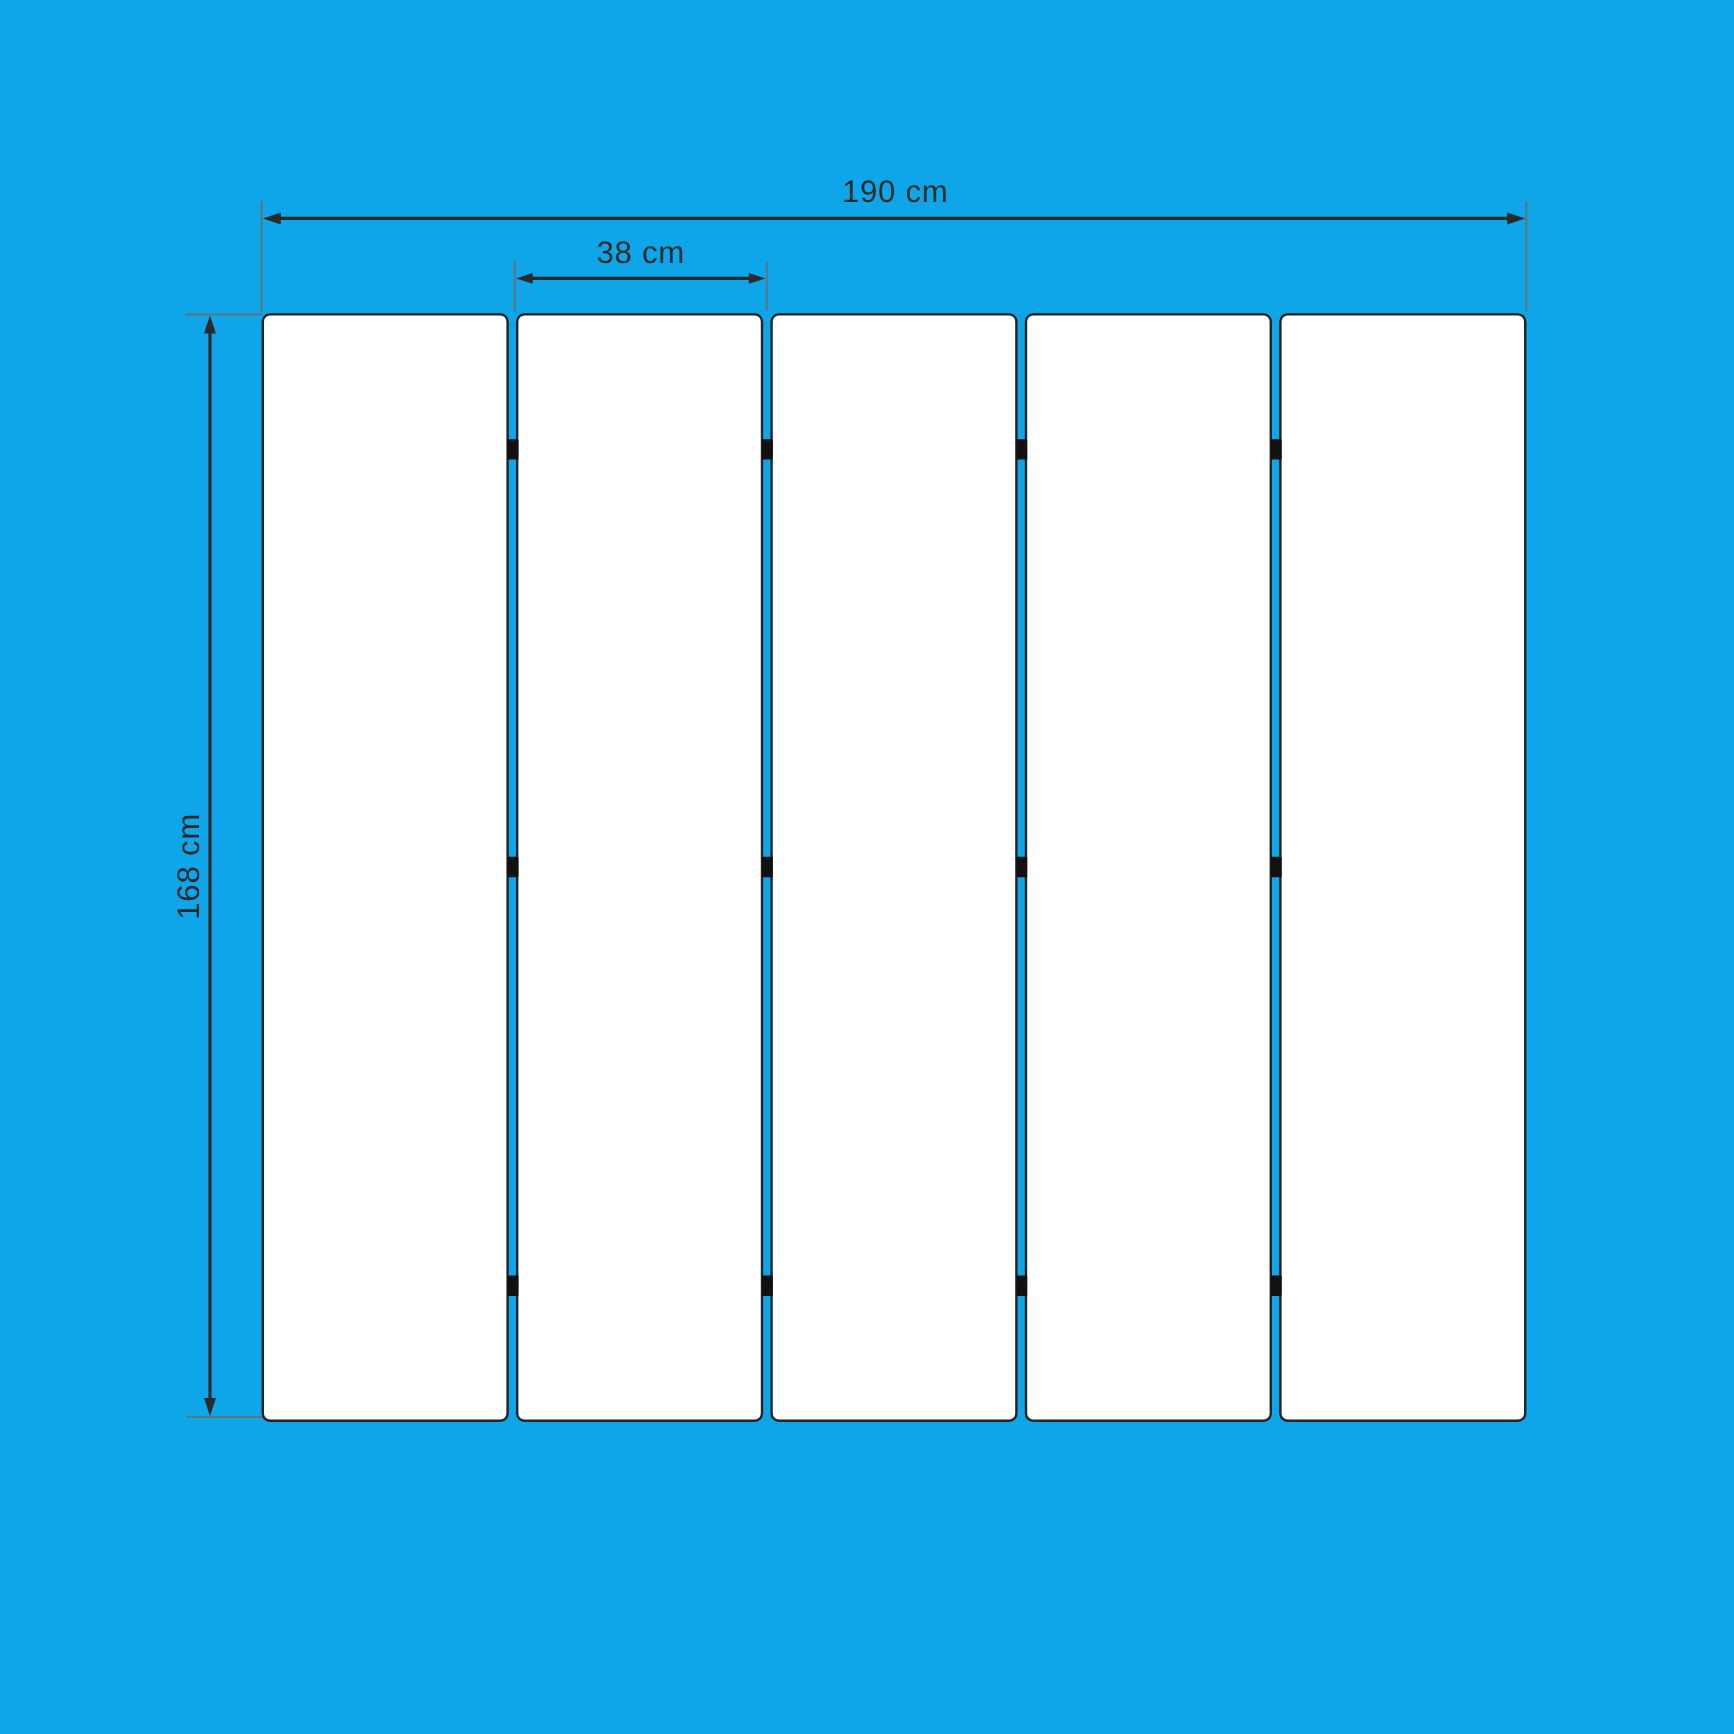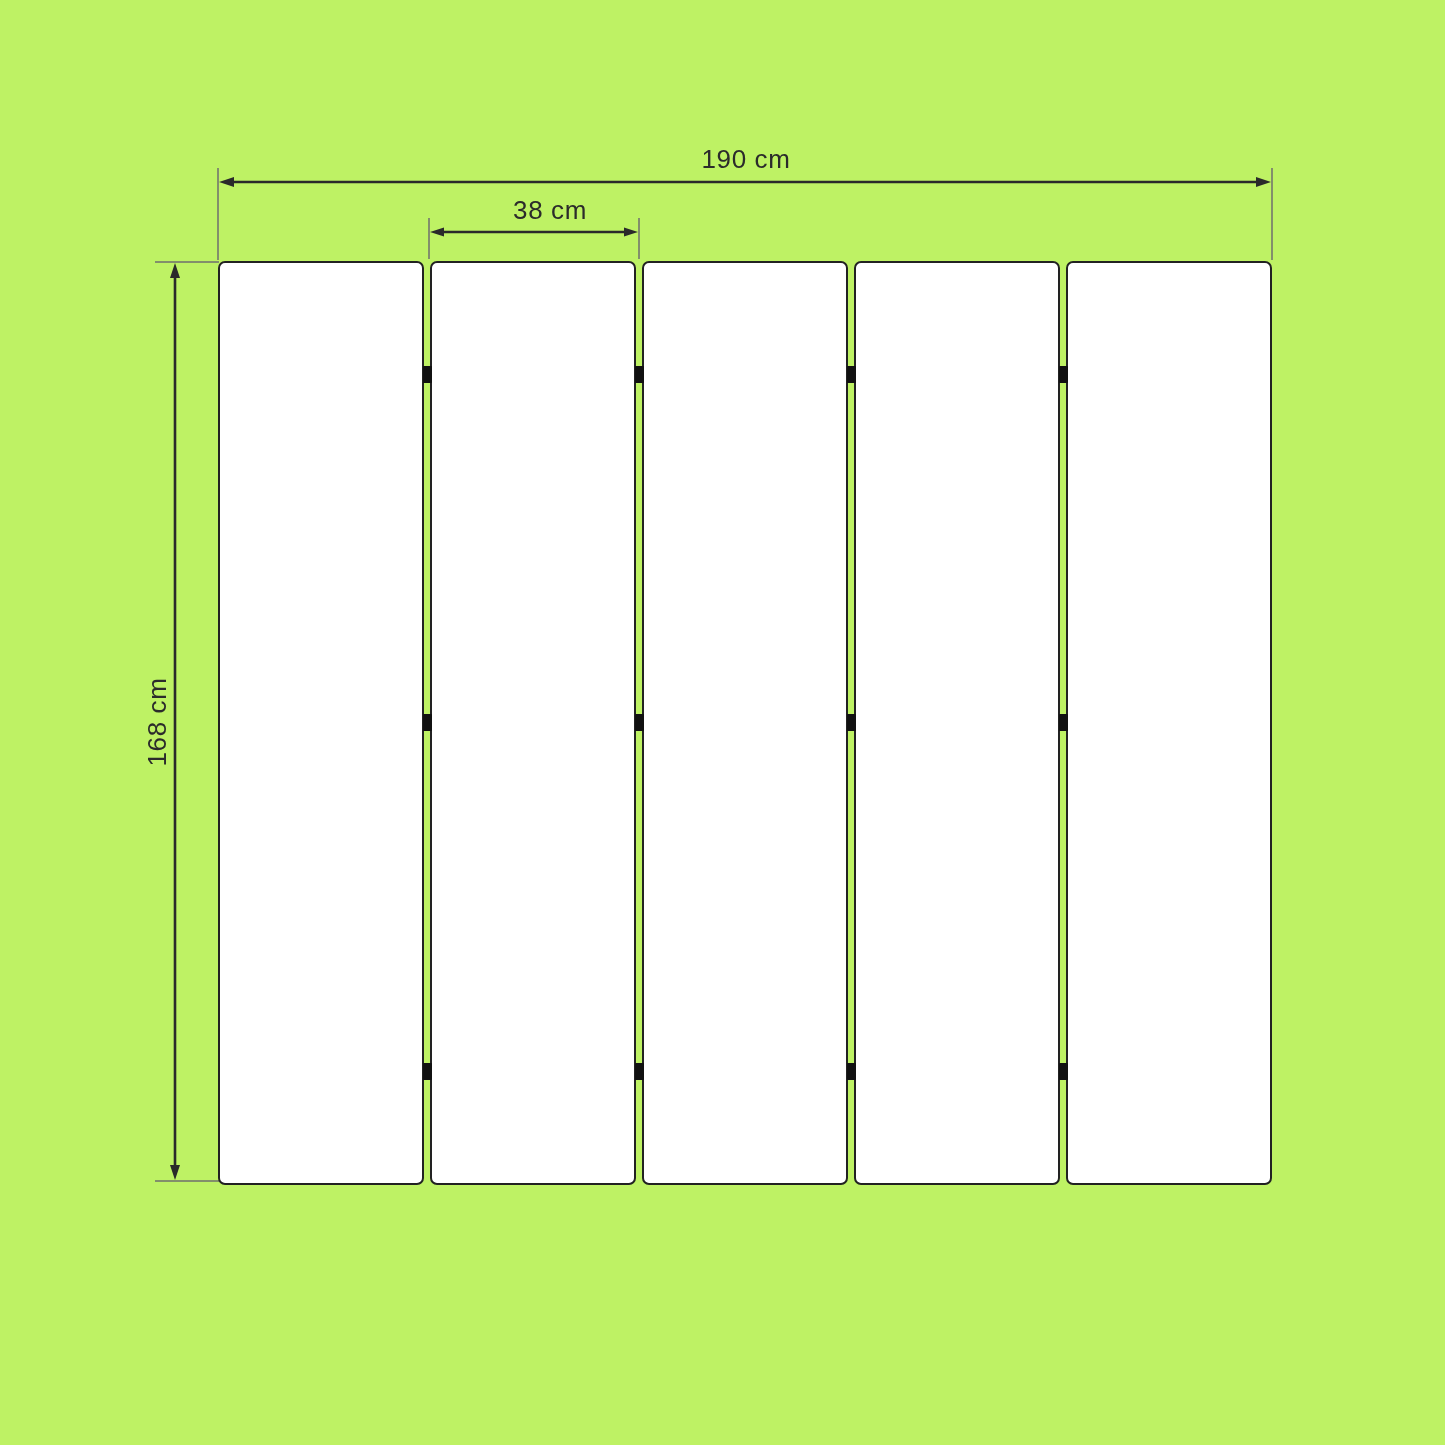--- a/index.html
+++ b/index.html
@@ -4,21 +4,21 @@
 <style>
   html, body {
     margin: 0;
     padding: 0;
     background: #ffffff;
   }
   .canvas {
     position: relative;
     width: 1445px;
     height: 1445px;
-    background: #bef264;
+    background: #0ea5e9;
     font-family: "Liberation Sans", sans-serif;
     overflow: hidden;
   }
   .dims-svg {
     position: absolute;
     left: 0;
     top: 0;
     width: 1445px;
     height: 1445px;
     pointer-events: none;
@@ -114,17 +114,17 @@
       <div class="hinge" style="left: 846.5px; top: 365.5px;"></div>
       <div class="hinge" style="left: 846.5px; top: 713.5px;"></div>
       <div class="hinge" style="left: 846.5px; top: 1062.5px;"></div>
       <div class="hinge" style="left: 1058.5px; top: 365.5px;"></div>
       <div class="hinge" style="left: 1058.5px; top: 713.5px;"></div>
       <div class="hinge" style="left: 1058.5px; top: 1062.5px;"></div>
     </div>
 
   <div class="dim-label horizontal" style="left:746px; top:146px;">190 cm</div>
 
-  <div class="dim-label horizontal" style="left:550px; top:197px;">38 cm</div>
+  <div class="dim-label horizontal" style="left:534px; top:197px;">38 cm</div>
 
   <div class="dim-label vertical" style="left:157px; top:722px;">168 cm</div>
 
 </div>
 
 </body></html>

